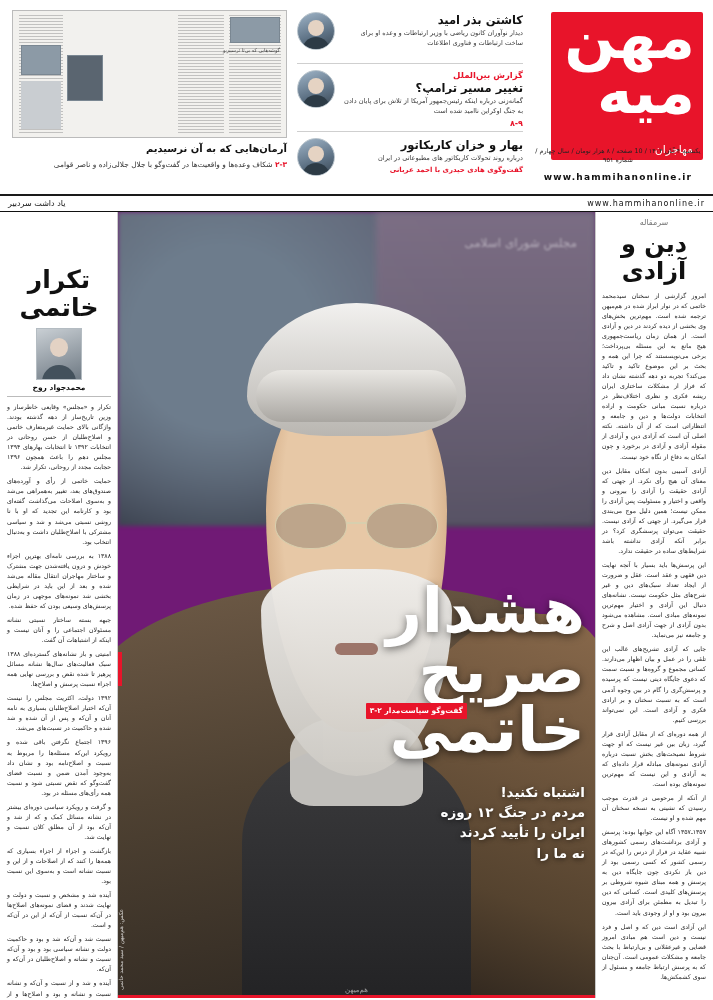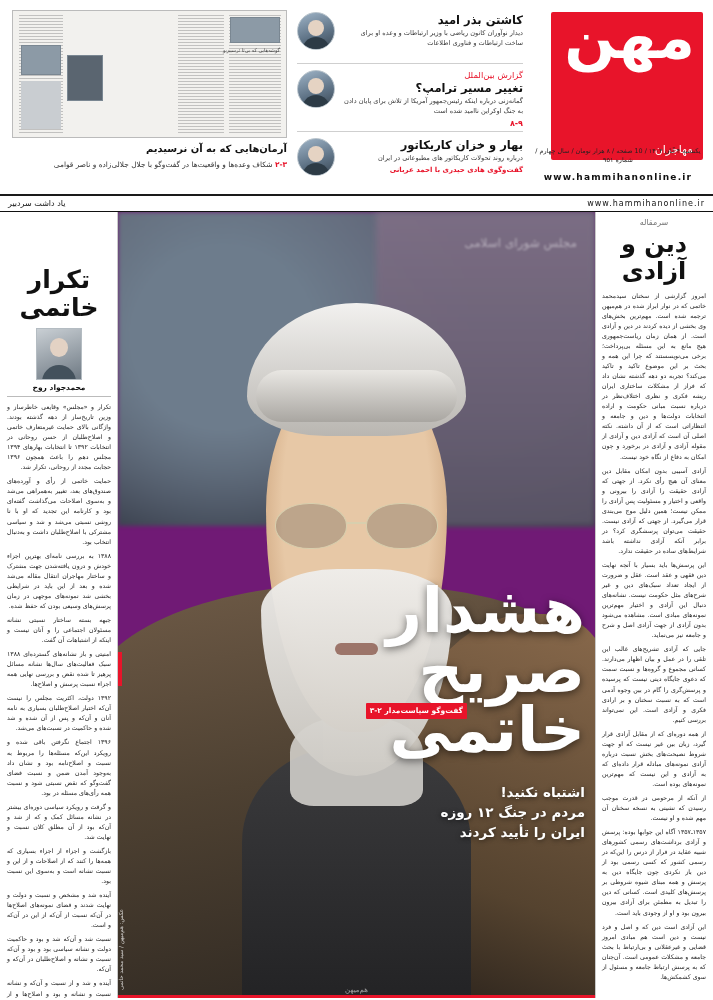--- a/index.html
+++ b/index.html
@@ -116,21 +116,21 @@
     position:absolute;
     left:50%; bottom:-6px;
     width:28px;height:18px;border-radius:14px 14px 0 0;
     transform:translateX(-50%);
     background:#2d3b46;
   }
   .teaser-body { flex: 1 1 auto; direction: rtl; text-align: right; }
   .teaser-kicker {
     color:#e8142a;
     font-size: 8.5px;
-    font-weight: normal;
+    font-weight: bold;
     margin-bottom: 1px;
   }
   .teaser-title {
     font-size: 11.5px;
     font-weight: bold;
     color:#111;
     line-height: 1.25;
     margin-bottom: 2px;
   }
   .teaser-desc {
@@ -488,20 +488,21 @@
 <body>
 
 <div class="page">
 
   <div class="masthead">
 
     <div class="logo-block">
       <div class="logo-red">
         <div class="logo-word">
           <span>مهن</span>
+          <span>میه</span>
         </div>
         <div class="logo-sub">مهاجران</div>
       </div>
       <div class="logo-meta">یکشنبه ۴ آبان ۱۴۰۴ / 10 صفحه / ۸ هزار تومان / سال چهارم / شماره ۹۵۱</div>
       <div class="logo-url">www.hammihanonline.ir</div>
     </div>
 
     <div class="teasers">
 
       <div class="teaser">
@@ -606,20 +607,21 @@
           <span>صریح</span>
           <span>خاتمی</span>
         </div>
 
         <div class="kicker-badge">گفت‌وگو سیاست‌مدار ۲-۳</div>
 
         <div class="sub-headline">
           <span>اشتباه نکنید!</span>
           <span>مردم در جنگ ۱۲ روزه</span>
           <span>ایران را تأیید کردند</span>
+          <span>نه ما را</span>
         </div>
 
         <div class="credit">عکس: هم‌میهن / سید محمد خاتمی</div>
         <div class="photo-stamp">هم‌میهن</div>
         <div class="red-tab"></div>
         <div class="redline-bottom"></div>
       </div>
     </div>
 
     <div class="col-left">

